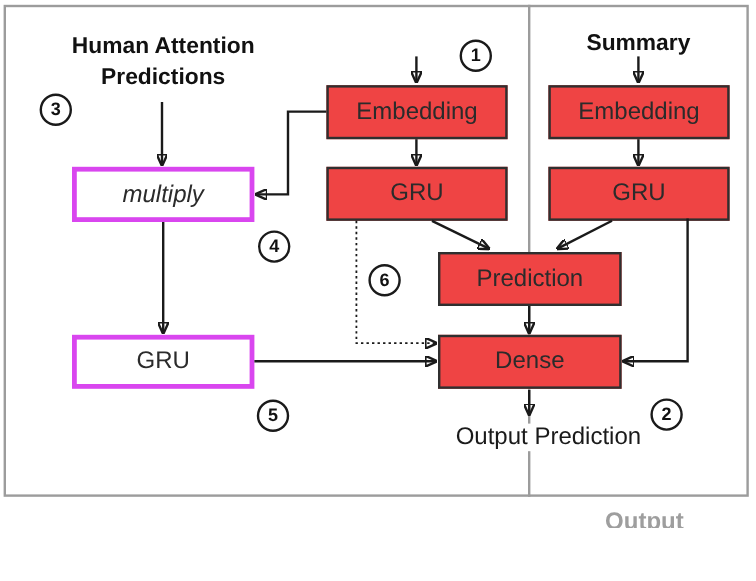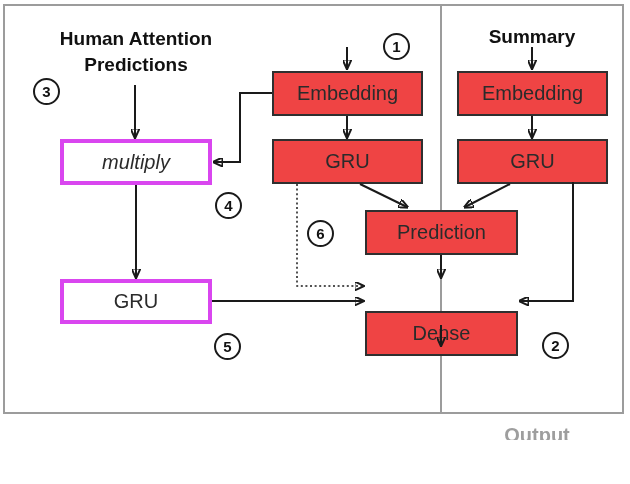--- a/index.html
+++ b/index.html
@@ -36,21 +36,21 @@
     z-index: 1;
   }
   .box.gray { background: #ef4444; border: 2px solid #2f2f2f; }
   .box.white { background: #ffffff; border: 4px solid #d946ef; }
   #b-enc-emb   { left: 272px; top: 71px;  width: 151px; height: 45px; }
   #b-enc-gru   { left: 272px; top: 139px; width: 151px; height: 45px; }
   #b-dec-emb   { left: 457px; top: 71px;  width: 151px; height: 45px; }
   #b-dec-gru   { left: 457px; top: 139px; width: 151px; height: 45px; }
   #b-multiply  { left: 60px;  top: 139px; width: 152px; height: 46px; font-style: italic; }
   #b-attention { left: 365px; top: 210px; width: 153px; height: 45px; }
-  #b-dense     { left: 365px; top: 279px; width: 153px; height: 45px; margin-top: 32px; }
+  #b-dense     { left: 365px; top: 279px; width: 153px; height: 45px; }
   #b-enc-gru2  { left: 60px;  top: 279px; width: 152px; height: 45px; }
   .hdr {
     position: absolute;
     font-weight: bold;
     font-size: 19px;
     color: #111111;
     text-align: center;
     line-height: 1.35;
     z-index: 1;
   }
@@ -126,20 +126,21 @@
 
   <div class="box gray" id="b-enc-emb">Embedding</div>
   <div class="box gray" id="b-enc-gru">GRU</div>
   <div class="box gray" id="b-dec-emb">Embedding</div>
   <div class="box gray" id="b-dec-gru">GRU</div>
   <div class="box white" id="b-multiply">multiply</div>
   <div class="box gray" id="b-attention">Prediction</div>
   <div class="box gray" id="b-dense">Dense</div>
   <div class="box white" id="b-enc-gru2">GRU</div>
 
+  <div class="out-label">Output Prediction</div>
 
   <div class="section" id="sec-decoder">Output</div>
 
   <svg class="overlay" width="630" height="484" viewBox="0 0 630 484">
     <defs>
       <marker id="ah" markerWidth="10" markerHeight="9" refX="8.5" refY="4.5" orient="auto" markerUnits="userSpaceOnUse">
         <path d="M0,0 L10,4.5 L0,9 Z" fill="#1a1a1a" stroke="none"></path>
       </marker>
     </defs>
     <path d="M347,47 V68" marker-end="url(#ah)"></path>

